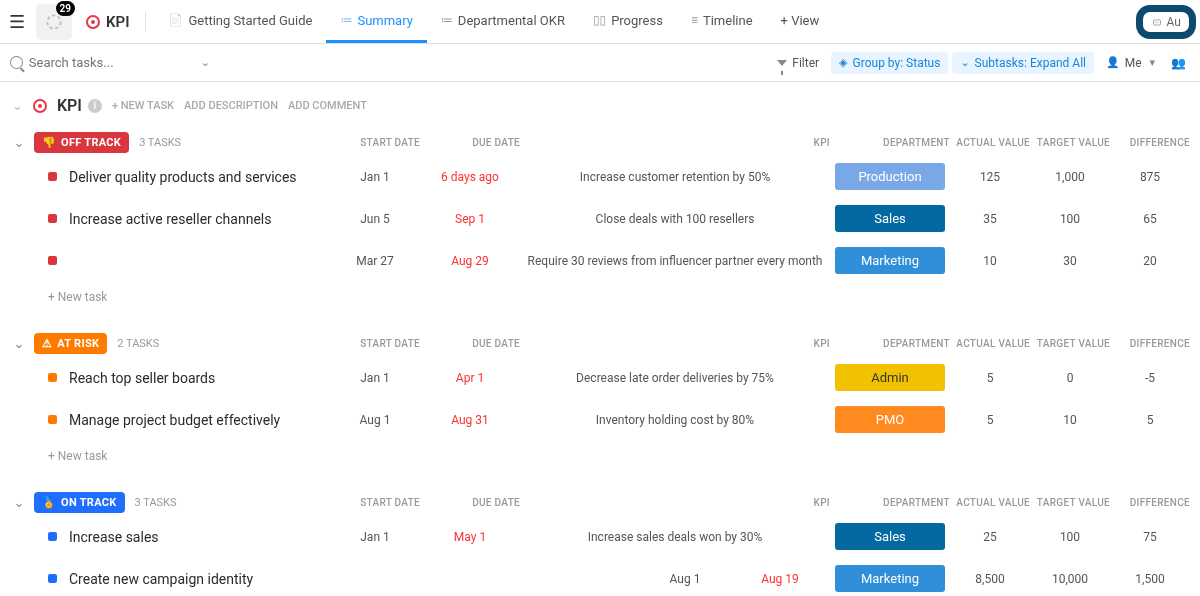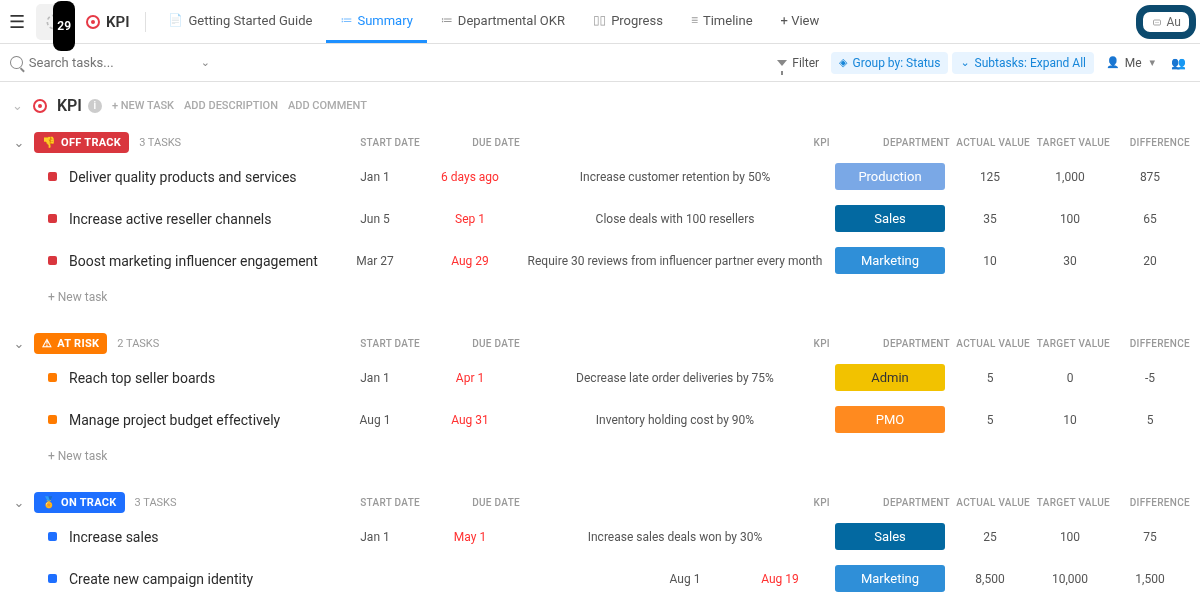--- a/index.html
+++ b/index.html
@@ -1,20 +1,20 @@
 <!DOCTYPE html>
 <html><head>
 <meta charset="utf-8">
 <style>
 *{box-sizing:border-box;margin:0;padding:0;font-family:-apple-system,BlinkMacSystemFont,"Segoe UI",Roboto,sans-serif}
 body{background:#fff;font-size:13px;color:#333;width:1200px;height:596px;overflow:hidden}
 .topbar{height:44px;border-bottom:1px solid #e0e0e0;display:flex;align-items:center;padding:0 4px;gap:2px}
 .hamburger{width:26px;height:26px;display:flex;align-items:center;justify-content:center;font-size:18px;cursor:pointer}
 .brand-badge{position:relative;width:36px;height:36px;display:flex;align-items:center;justify-content:center;background:#f1f1f1;border-radius:5px;margin:0 4px}
-.brand-dot{position:absolute;top:-3px;right:-3px;background:#000000;color:#fff;font-size:12px;font-weight:600;padding:18px 4px;border-radius:8px}
+.brand-dot{position:absolute;top:-3px;right:-3px;background:#000000;color:#fff;font-size:10px;font-weight:600;padding:2px 4px;border-radius:8px}
 .target-icon{width:14px;height:14px;border:2px solid #e63946;border-radius:50%;display:inline-block;position:relative}
 .target-icon::after{content:"";position:absolute;width:4px;height:4px;background:#e63946;border-radius:50%;top:50%;left:50%;transform:translate(-50%,-50%)}
 .kpi-title{font-weight:600;font-size:15px;margin:0 8px;display:flex;align-items:center;gap:6px}
 .tabs{display:flex;align-items:center;gap:0;height:100%}
 .tab{display:flex;align-items:center;gap:5px;padding:0 14px;height:100%;cursor:pointer;color:#555;font-size:13px;border-bottom:3px solid transparent}
 .tab.active{color:#1e90ff;border-bottom-color:#1e90ff}
 .tab-icon{opacity:.6;font-size:12px}
 .spacer{flex:1}
 .auto-pill{border:7px solid #0c4a6e;border-radius:14px;padding:3px 8px;font-size:12px;display:flex;align-items:center;gap:4px;color:#666}
 .toolbar{height:38px;border-bottom:1px solid #e0e0e0;display:flex;align-items:center;padding:0 10px;gap:4px}
@@ -206,21 +206,20 @@
       <div class="tcell due">Sep 1</div>
       <div class="tcell kpi">Close deals with 100 resellers</div>
       <div class="tcell dept"><span class="dept-tag sales">Sales</span></div>
       <div class="tcell num">35</div>
       <div class="tcell num">100</div>
       <div class="tcell num">65</div>
     </div>
     <div class="trow">
       <div class="tname">
         <span class="sq red"></span>
-        <span class="ttxt">Boost marketing influencer engagement</span>
       </div>
       <div class="tcell start">Mar 27</div>
       <div class="tcell due">Aug 29</div>
       <div class="tcell kpi">Require 30 reviews from influencer partner every month</div>
       <div class="tcell dept"><span class="dept-tag mkt">Marketing</span></div>
       <div class="tcell num">10</div>
       <div class="tcell num">30</div>
       <div class="tcell num">20</div>
     </div>
       <div class="newtask">+ New task</div>
@@ -257,21 +256,21 @@
       <div class="tcell num">0</div>
       <div class="tcell num">-5</div>
     </div>
     <div class="trow">
       <div class="tname">
         <span class="sq orange"></span>
         <span class="ttxt">Manage project budget effectively</span>
       </div>
       <div class="tcell start">Aug 1</div>
       <div class="tcell due">Aug 31</div>
-      <div class="tcell kpi">Inventory holding cost by 90%</div>
+      <div class="tcell kpi">Inventory holding cost by 80%</div>
       <div class="tcell dept"><span class="dept-tag pmo">PMO</span></div>
       <div class="tcell num">5</div>
       <div class="tcell num">10</div>
       <div class="tcell num">5</div>
     </div>
       <div class="newtask">+ New task</div>
     </div>
     <div class="group">
       <div class="ghead">
         <span class="gcoll">⌄</span>

